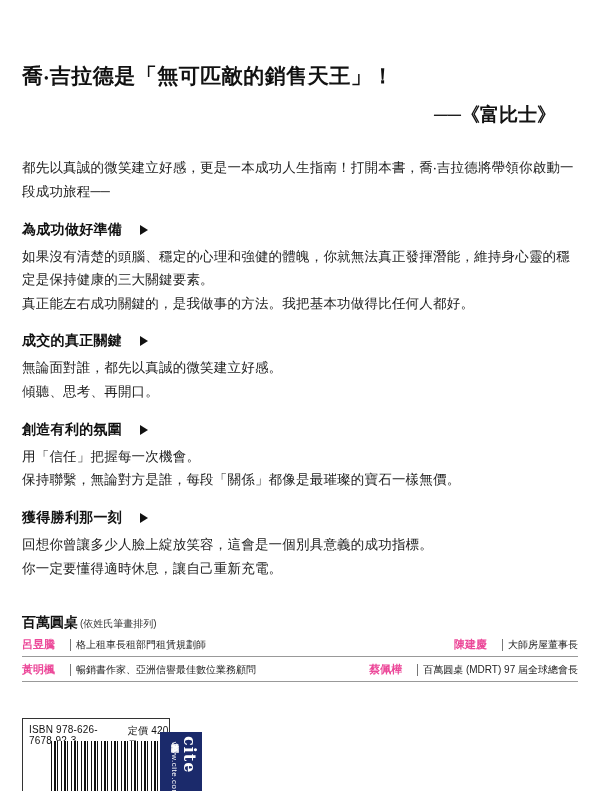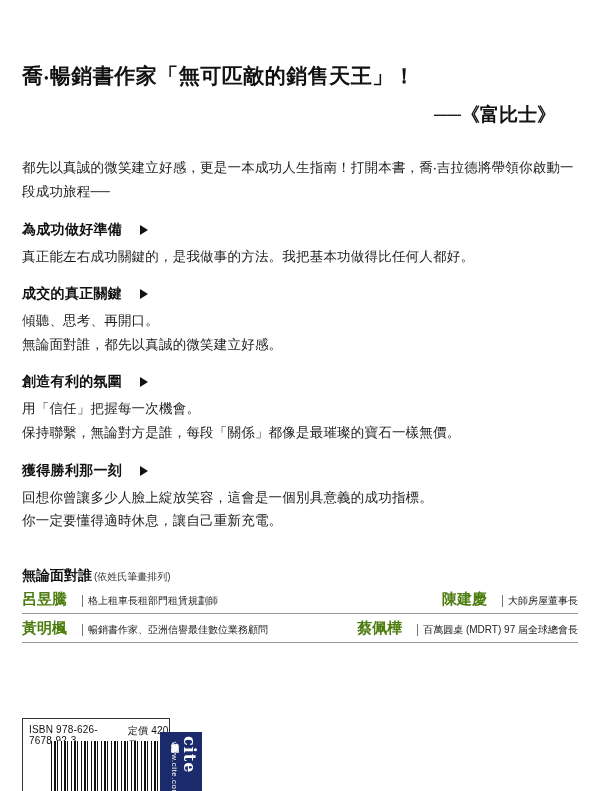--- a/index.html
+++ b/index.html
@@ -105,23 +105,23 @@
     align-items: baseline;
     flex: 1 1 auto;
   }
   .endorse-cell.right {
     flex: 0 0 auto;
     justify-content: space-between;
     padding-left: 10px;
   }
   .en-name {
     font-family: Liberation Mono, monospace;
-    font-size: 15px;
-    font-weight: bold;
-    color: #4d7c0f;
+    font-size: 11px;
+    font-weight: bold;
+    color: #ec4899;
     white-space: nowrap;
   }
   .en-role {
     font-size: 10px;
     color: #222;
     border-left: 1px solid #777;
     padding-left: 5px;
     margin-left: 15px;
     line-height: 1.2;
     white-space: nowrap;
@@ -207,40 +207,41 @@
     color: #9a9a9a;
     letter-spacing: 2px;
     white-space: nowrap;
   }
 </style>
 </head>
 <body>
 
 <div class="page">
 
-  <div class="headline">喬‧暢銷書作家「無可匹敵的銷售天王」！</div>
+  <div class="headline">喬‧吉拉德是「無可匹敵的銷售天王」！</div>
   <div class="attribution">──《富比士》</div>
 
   <div class="intro">都先以真誠的微笑建立好感，更是一本成功人生指南！打開本書，喬‧吉拉德將帶領你啟動一段成功旅程──</div>
 
   <div class="section">
     <div class="section-title">
       <span>為成功做好準備</span>
       <span class="tri"></span>
     </div>
+    <div class="section-line">如果沒有清楚的頭腦、穩定的心理和強健的體魄，你就無法真正發揮潛能，維持身心靈的穩定是保持健康的三大關鍵要素。</div>
     <div class="section-line">真正能左右成功關鍵的，是我做事的方法。我把基本功做得比任何人都好。</div>
   </div>
 
   <div class="section">
     <div class="section-title">
       <span>成交的真正關鍵</span>
       <span class="tri"></span>
     </div>
+    <div class="section-line">無論面對誰，都先以真誠的微笑建立好感。</div>
     <div class="section-line">傾聽、思考、再開口。</div>
-    <div class="section-line">無論面對誰，都先以真誠的微笑建立好感。</div>
   </div>
 
   <div class="section">
     <div class="section-title">
       <span>創造有利的氛圍</span>
       <span class="tri"></span>
     </div>
     <div class="section-line">用「信任」把握每一次機會。</div>
     <div class="section-line">保持聯繫，無論對方是誰，每段「關係」都像是最璀璨的寶石一樣無價。</div>
   </div>
@@ -248,21 +249,21 @@
   <div class="section">
     <div class="section-title">
       <span>獲得勝利那一刻</span>
       <span class="tri"></span>
     </div>
     <div class="section-line">回想你曾讓多少人臉上綻放笑容，這會是一個別具意義的成功指標。</div>
     <div class="section-line">你一定要懂得適時休息，讓自己重新充電。</div>
   </div>
 
   <div class="endorse-title">
-    <span>無論面對誰</span><span class="note">(依姓氏筆畫排列)</span>
+    <span>百萬圓桌</span><span class="note">(依姓氏筆畫排列)</span>
   </div>
 
   <div class="endorse-row">
     <div class="endorse-cell">
       <span class="en-name">呂昱騰</span>
       <span class="en-role">格上租車長租部門租賃規劃師</span>
     </div>
     <div class="endorse-cell right">
       <span class="en-name">陳建慶</span>
       <span class="en-role">大師房屋董事長</span>

